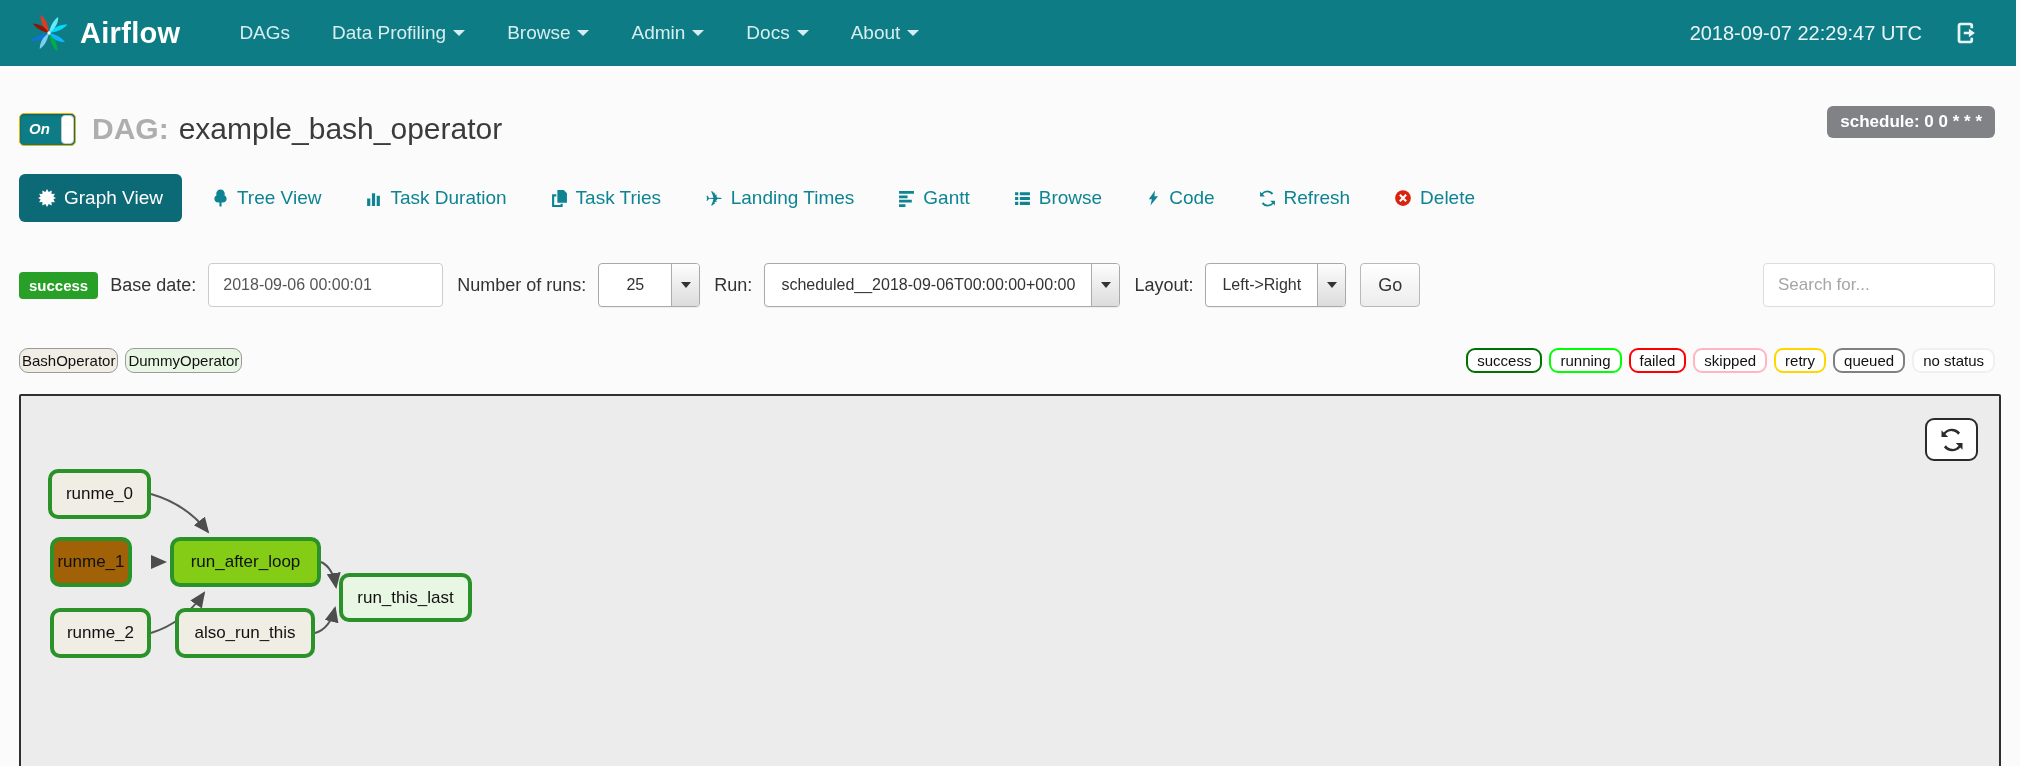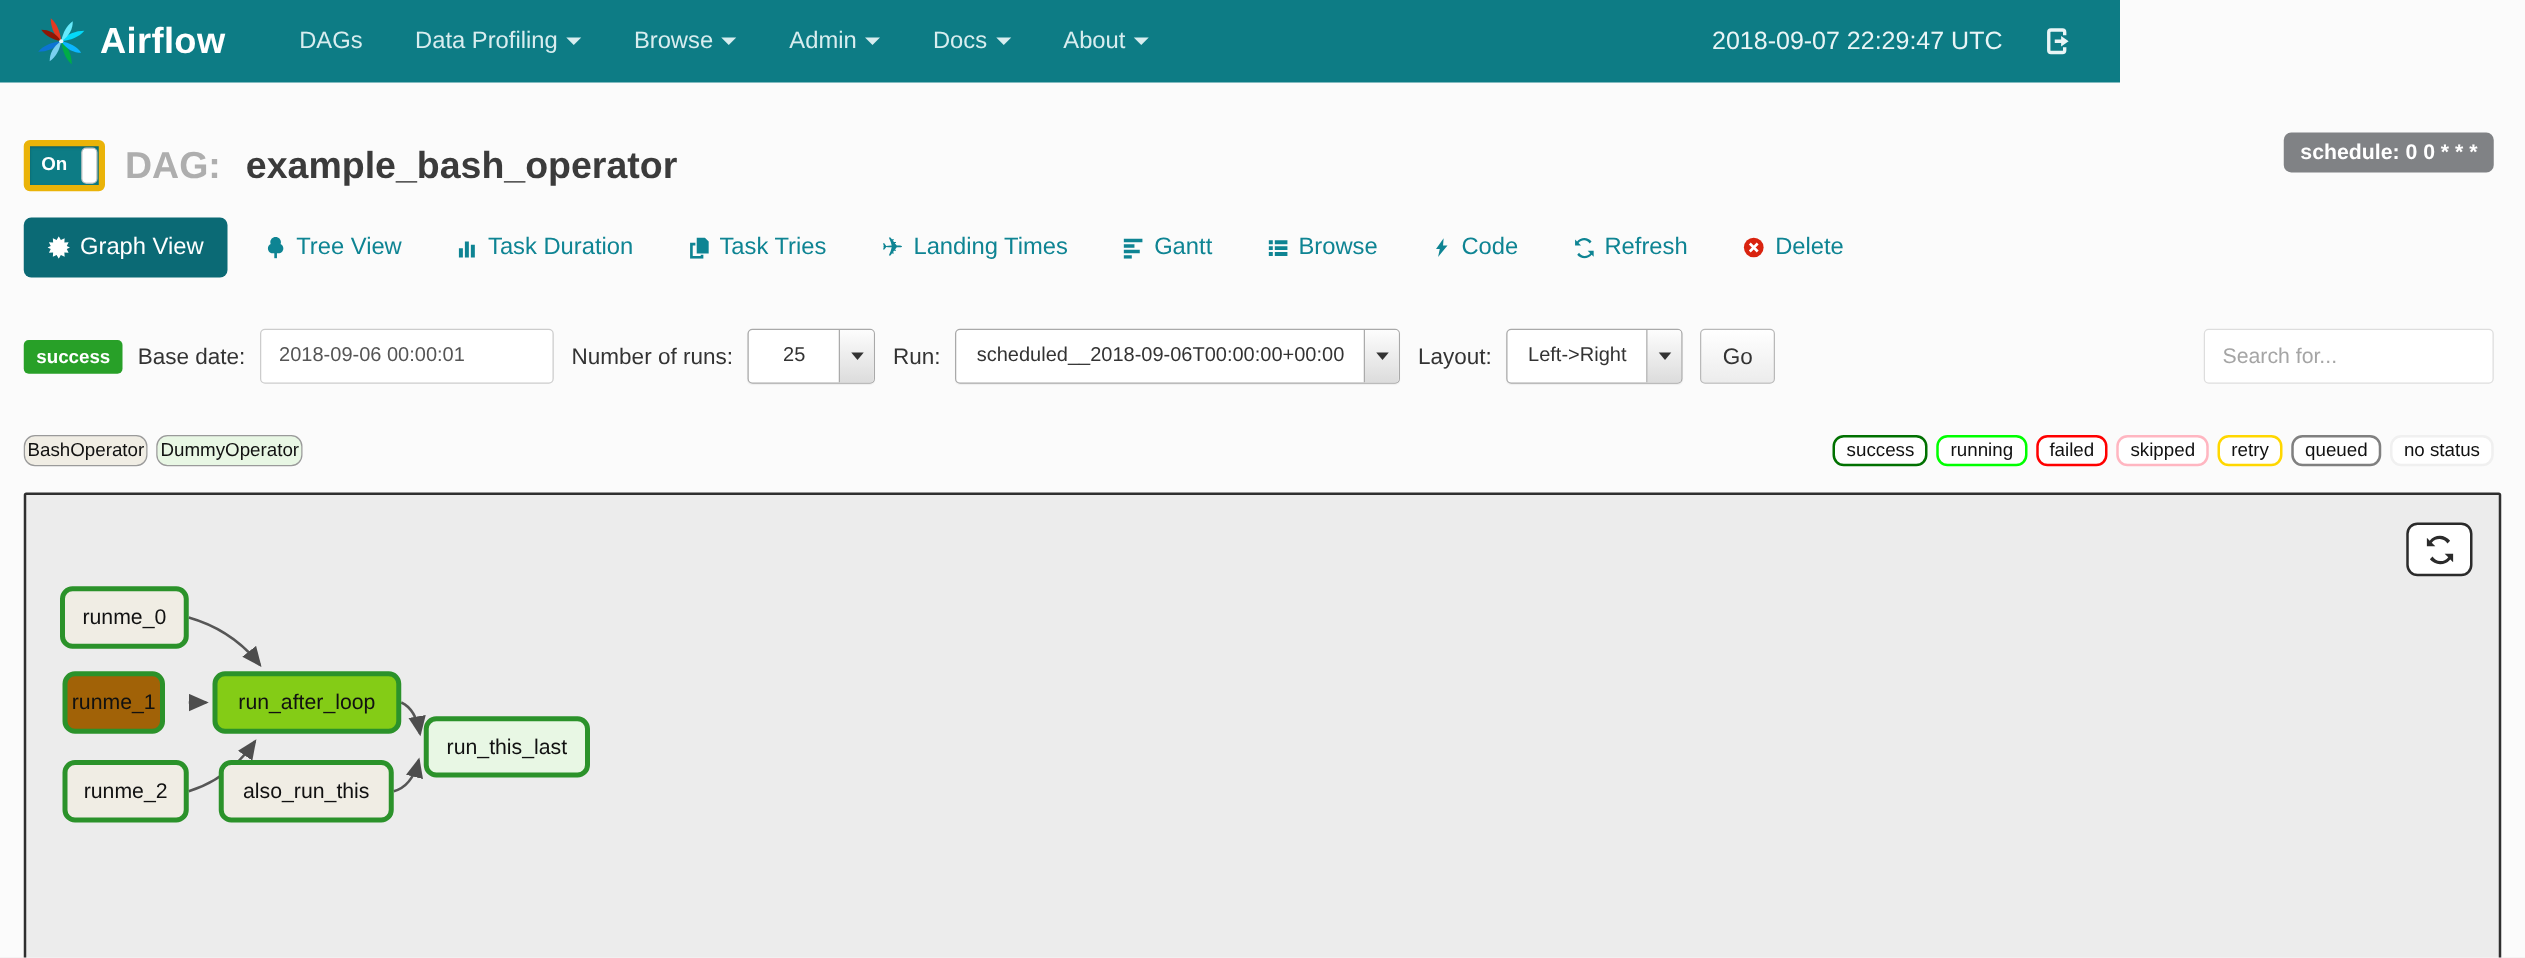--- a/index.html
+++ b/index.html
@@ -4,21 +4,21 @@
 <style>
   html,body{margin:0;padding:0;}
   body{
     width:2020px;height:766px;overflow:hidden;position:relative;
     background:#fbfbfb;
     font-family:"Liberation Sans", sans-serif;
     -webkit-font-smoothing:antialiased;
   }
   
   .navbar{
-    position:absolute;top:0;left:0;width:1696px;height:66px;
+    position:absolute;top:0;left:0;width:2016px;height:66px;
     background:#0d7c85;display:flex;align-items:center;
     padding:0 36px 0 28px;box-sizing:border-box;
   }
   .brand{display:flex;align-items:center;cursor:pointer;}
   .brand-text{color:#fff;font-size:29px;font-weight:700;margin-left:10px;letter-spacing:.3px;}
   .nav-items{display:flex;align-items:center;margin-left:38px;height:100%;}
   .nav-item{
     color:#d8edef;font-size:19px;padding:0 21px;height:100%;
     display:flex;align-items:center;cursor:pointer;text-decoration:none;
   }
@@ -30,32 +30,33 @@
   .nav-right{margin-left:auto;display:flex;align-items:center;gap:34px;}
   .clock{color:#e9f5f6;font-size:20px;}
   .signout{color:#e9f5f6;cursor:pointer;display:flex;align-items:center;}
   
   .header-row{
     position:absolute;top:112px;left:19px;right:25px;
     display:flex;align-items:center;
   }
   .toggle{
     position:relative;width:55px;height:31px;background:#0d7c85;
-    border:5px solid #eab308;border-radius:5px;cursor:pointer;flex:0 0 auto;
+    border:1px solid #eab308;border-radius:5px;cursor:pointer;flex:0 0 auto;
     box-shadow:inset 0 1px 2px rgba(0,0,0,.25);
+    font-style:italic;
   }
   .toggle-label{
     position:absolute;left:9px;top:6px;color:#fff;font-size:15px;font-weight:700;
   }
   .toggle-knob{
     position:absolute;right:1px;top:1px;bottom:1px;width:13px;
     background:#fff;border:1px solid #c7c7c7;border-radius:4px;box-sizing:border-box;
   }
   .dag-prefix{color:#aeaeae;font-size:30px;font-weight:700;margin-left:16px;}
-  .dag-name{color:#3b3b3b;font-size:30px;font-weight:700;margin-left:20px;}
+  .dag-name{color:#3b3b3b;font-size:30px;font-weight:400;margin-left:10px;}
   .schedule-badge{
     margin-left:auto;background:#808285;color:#fff;font-size:17px;font-weight:700;
     padding:6px 13px;border-radius:6px;align-self:flex-start;margin-top:-6px;
   }
   
   .tabs-row{
     position:absolute;top:174px;left:19px;right:25px;height:48px;
     display:flex;align-items:center;
   }
   .tab{

